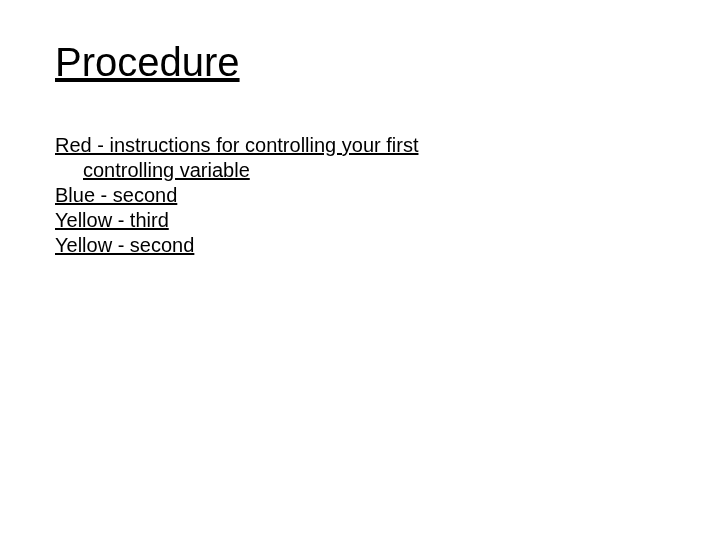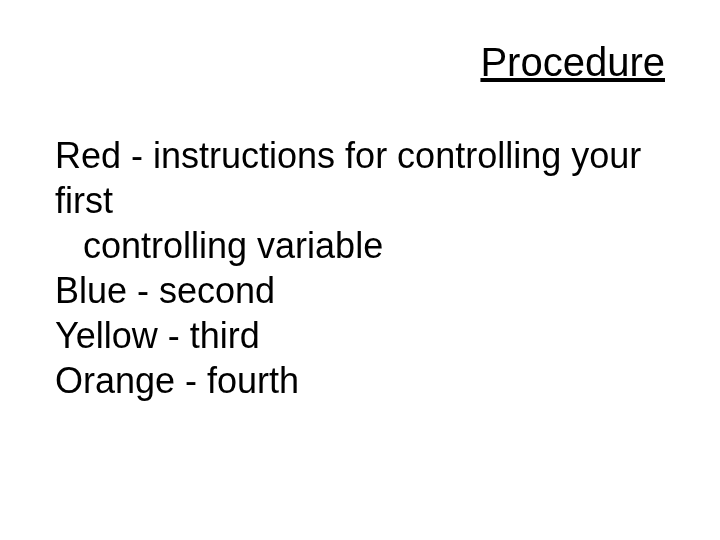--- a/index.html
+++ b/index.html
@@ -13,37 +13,37 @@
       background: #ffffff;
       font-family: Arial, Helvetica, sans-serif;
       color: #000000;
       padding: 40px 55px;
     }
     .heading {
       font-size: 40px;
       text-decoration: underline;
       font-weight: normal;
       margin-bottom: 48px;
-      text-align: right;
     }
     .body-text {
-      font-size: 36px;
+      font-size: 20px;
       line-height: 1.25;
+      text-decoration: underline;
     }
     .line {
       display: block;
     }
     .indent-continuation {
       padding-left: 28px;
     }
   </style>
 </head>
 <body>
 
 <h1 class="heading">Procedure</h1>
 
 <div class="body-text">
   <span class="line">Red - instructions for controlling your first</span>
   <span class="line indent-continuation">controlling variable</span>
   <span class="line">Blue - second</span>
   <span class="line">Yellow - third</span>
-  <span class="line">Orange - fourth</span>
+  <span class="line">Yellow - second</span>
 </div>
 
 </body></html>

